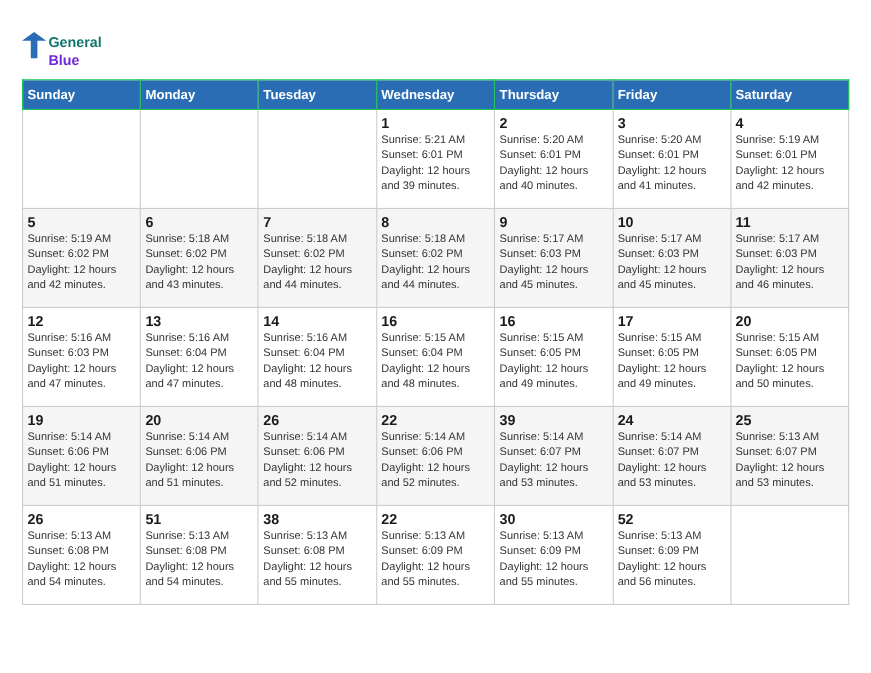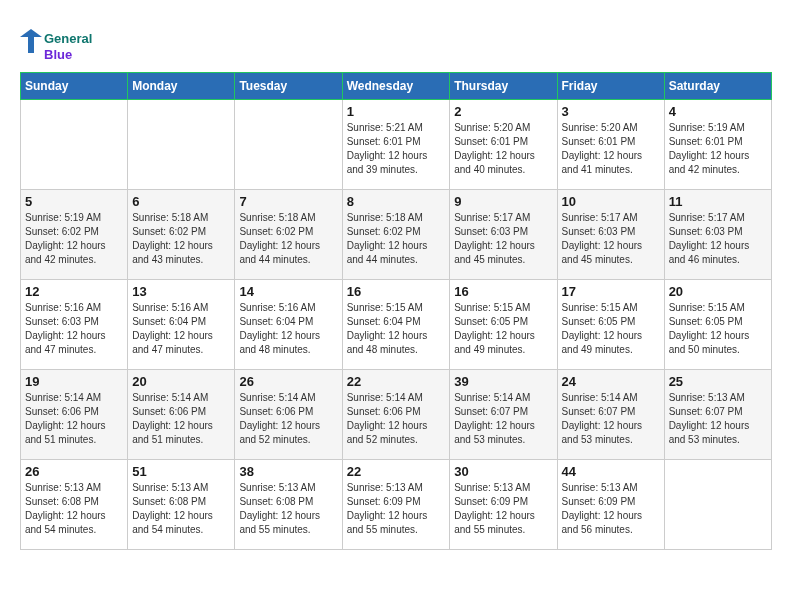--- a/index.html
+++ b/index.html
@@ -323,21 +323,21 @@
 and 55 minutes.</div>
         </td>
         <td>
           <div class="day-number">30</div>
           <div class="day-info" style="white-space: pre-line;">Sunrise: 5:13 AM
 Sunset: 6:09 PM
 Daylight: 12 hours
 and 55 minutes.</div>
         </td>
         <td>
-          <div class="day-number">44</div>
+          <div class="day-number">52</div>
           <div class="day-info" style="white-space: pre-line;">Sunrise: 5:13 AM
 Sunset: 6:09 PM
 Daylight: 12 hours
 and 56 minutes.</div>
         </td>
         <td class="empty-cell"></td>
       </tr>
     </tbody>
 </table>
 

